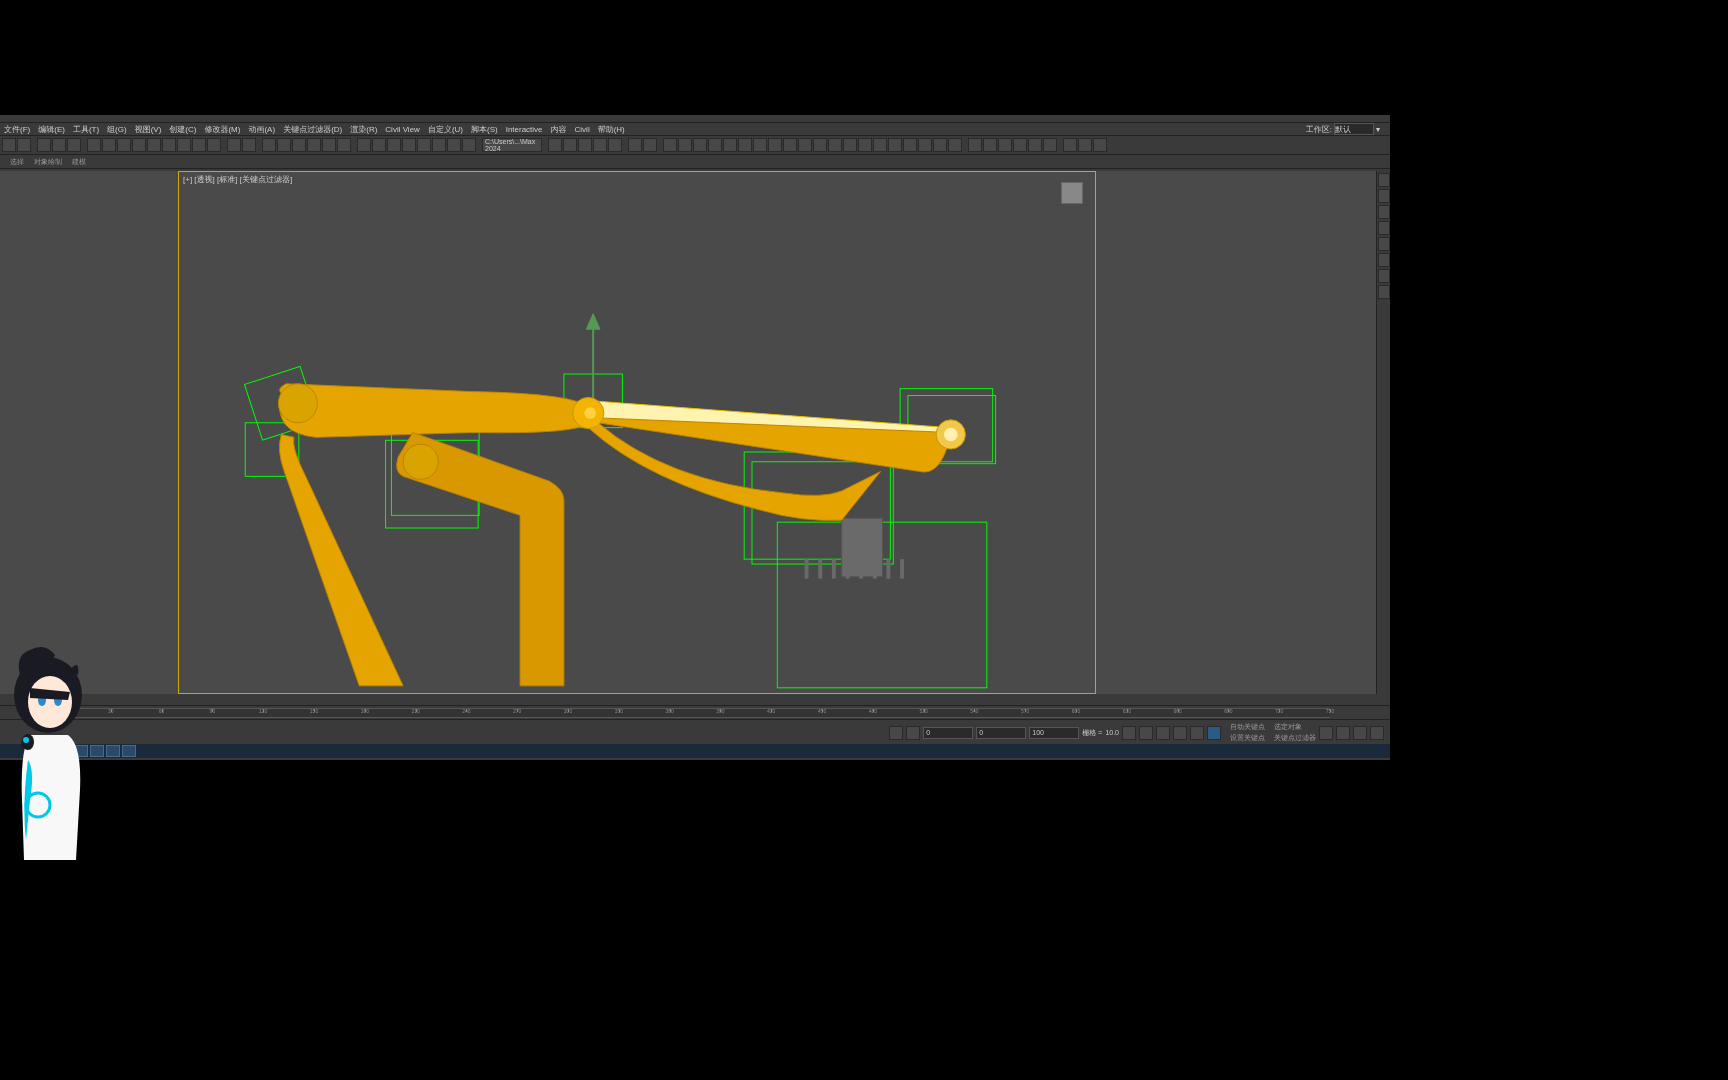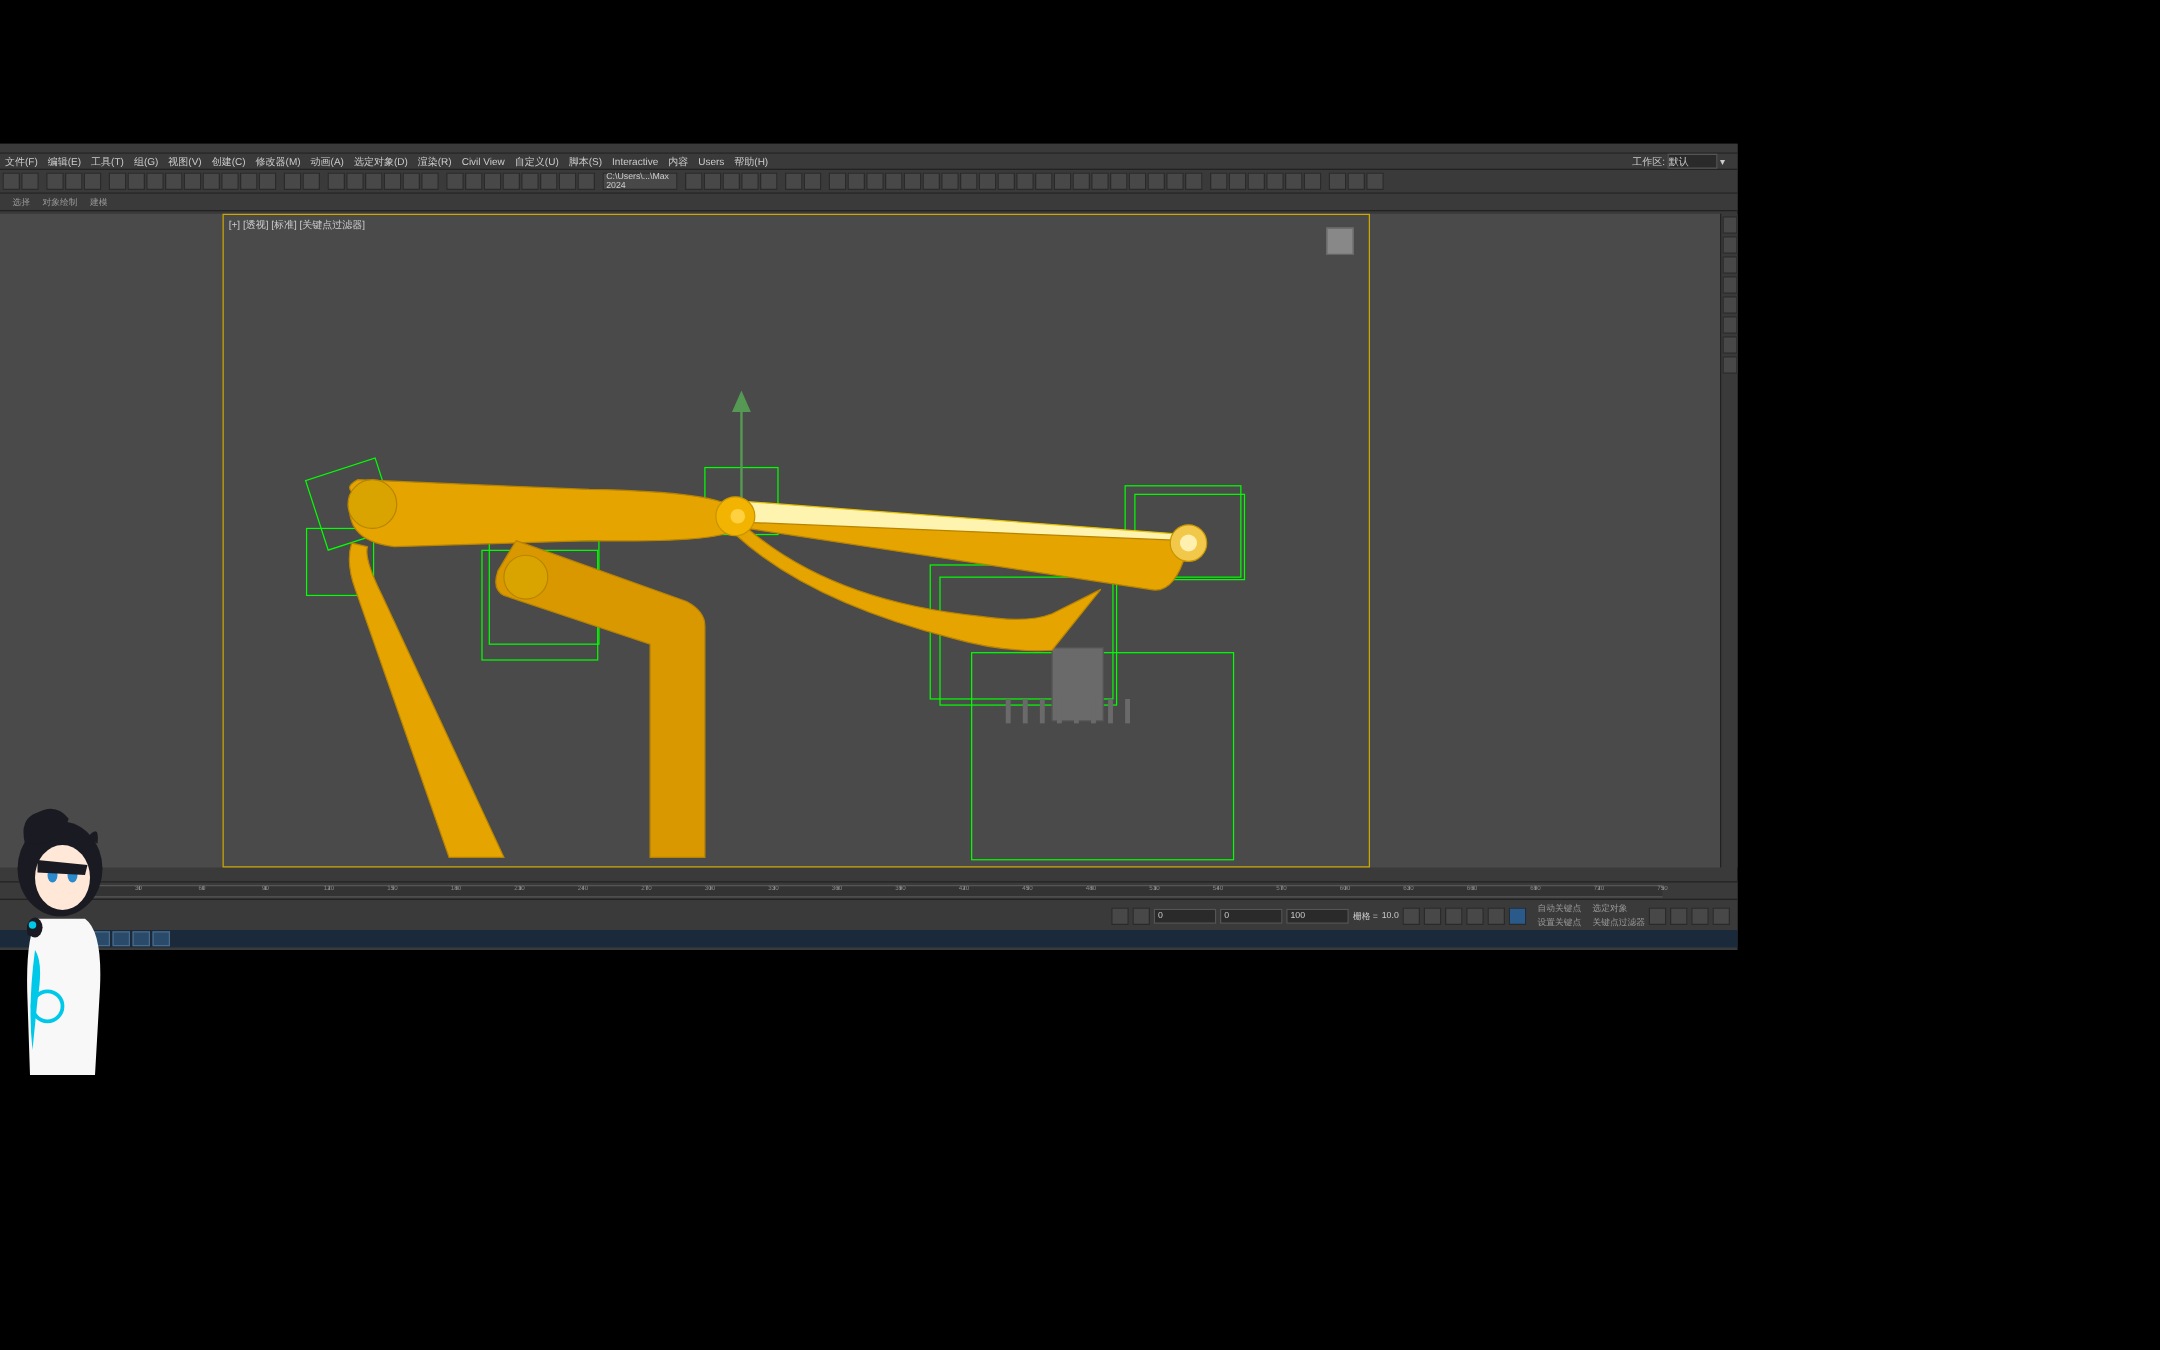--- a/index.html
+++ b/index.html
@@ -51,28 +51,28 @@
 
   <div class="menubar" id="menubar">
       <span>文件(F)</span>
       <span>编辑(E)</span>
       <span>工具(T)</span>
       <span>组(G)</span>
       <span>视图(V)</span>
       <span>创建(C)</span>
       <span>修改器(M)</span>
       <span>动画(A)</span>
-      <span>选定对象(D)</span>
+      <span>关键点过滤器(D)</span>
       <span>渲染(R)</span>
       <span>Civil View</span>
       <span>自定义(U)</span>
       <span>脚本(S)</span>
       <span>Interactive</span>
       <span>内容</span>
-      <span>Users</span>
+      <span>Civil</span>
       <span>帮助(H)</span>
     </div>
 
   <div class="toolbar" id="toolbar">
       <div class="tbtn"></div>
       <div class="tbtn"></div>
       <div class="tsep"></div>
       <div class="tbtn"></div>
       <div class="tbtn"></div>
       <div class="tbtn"></div>

